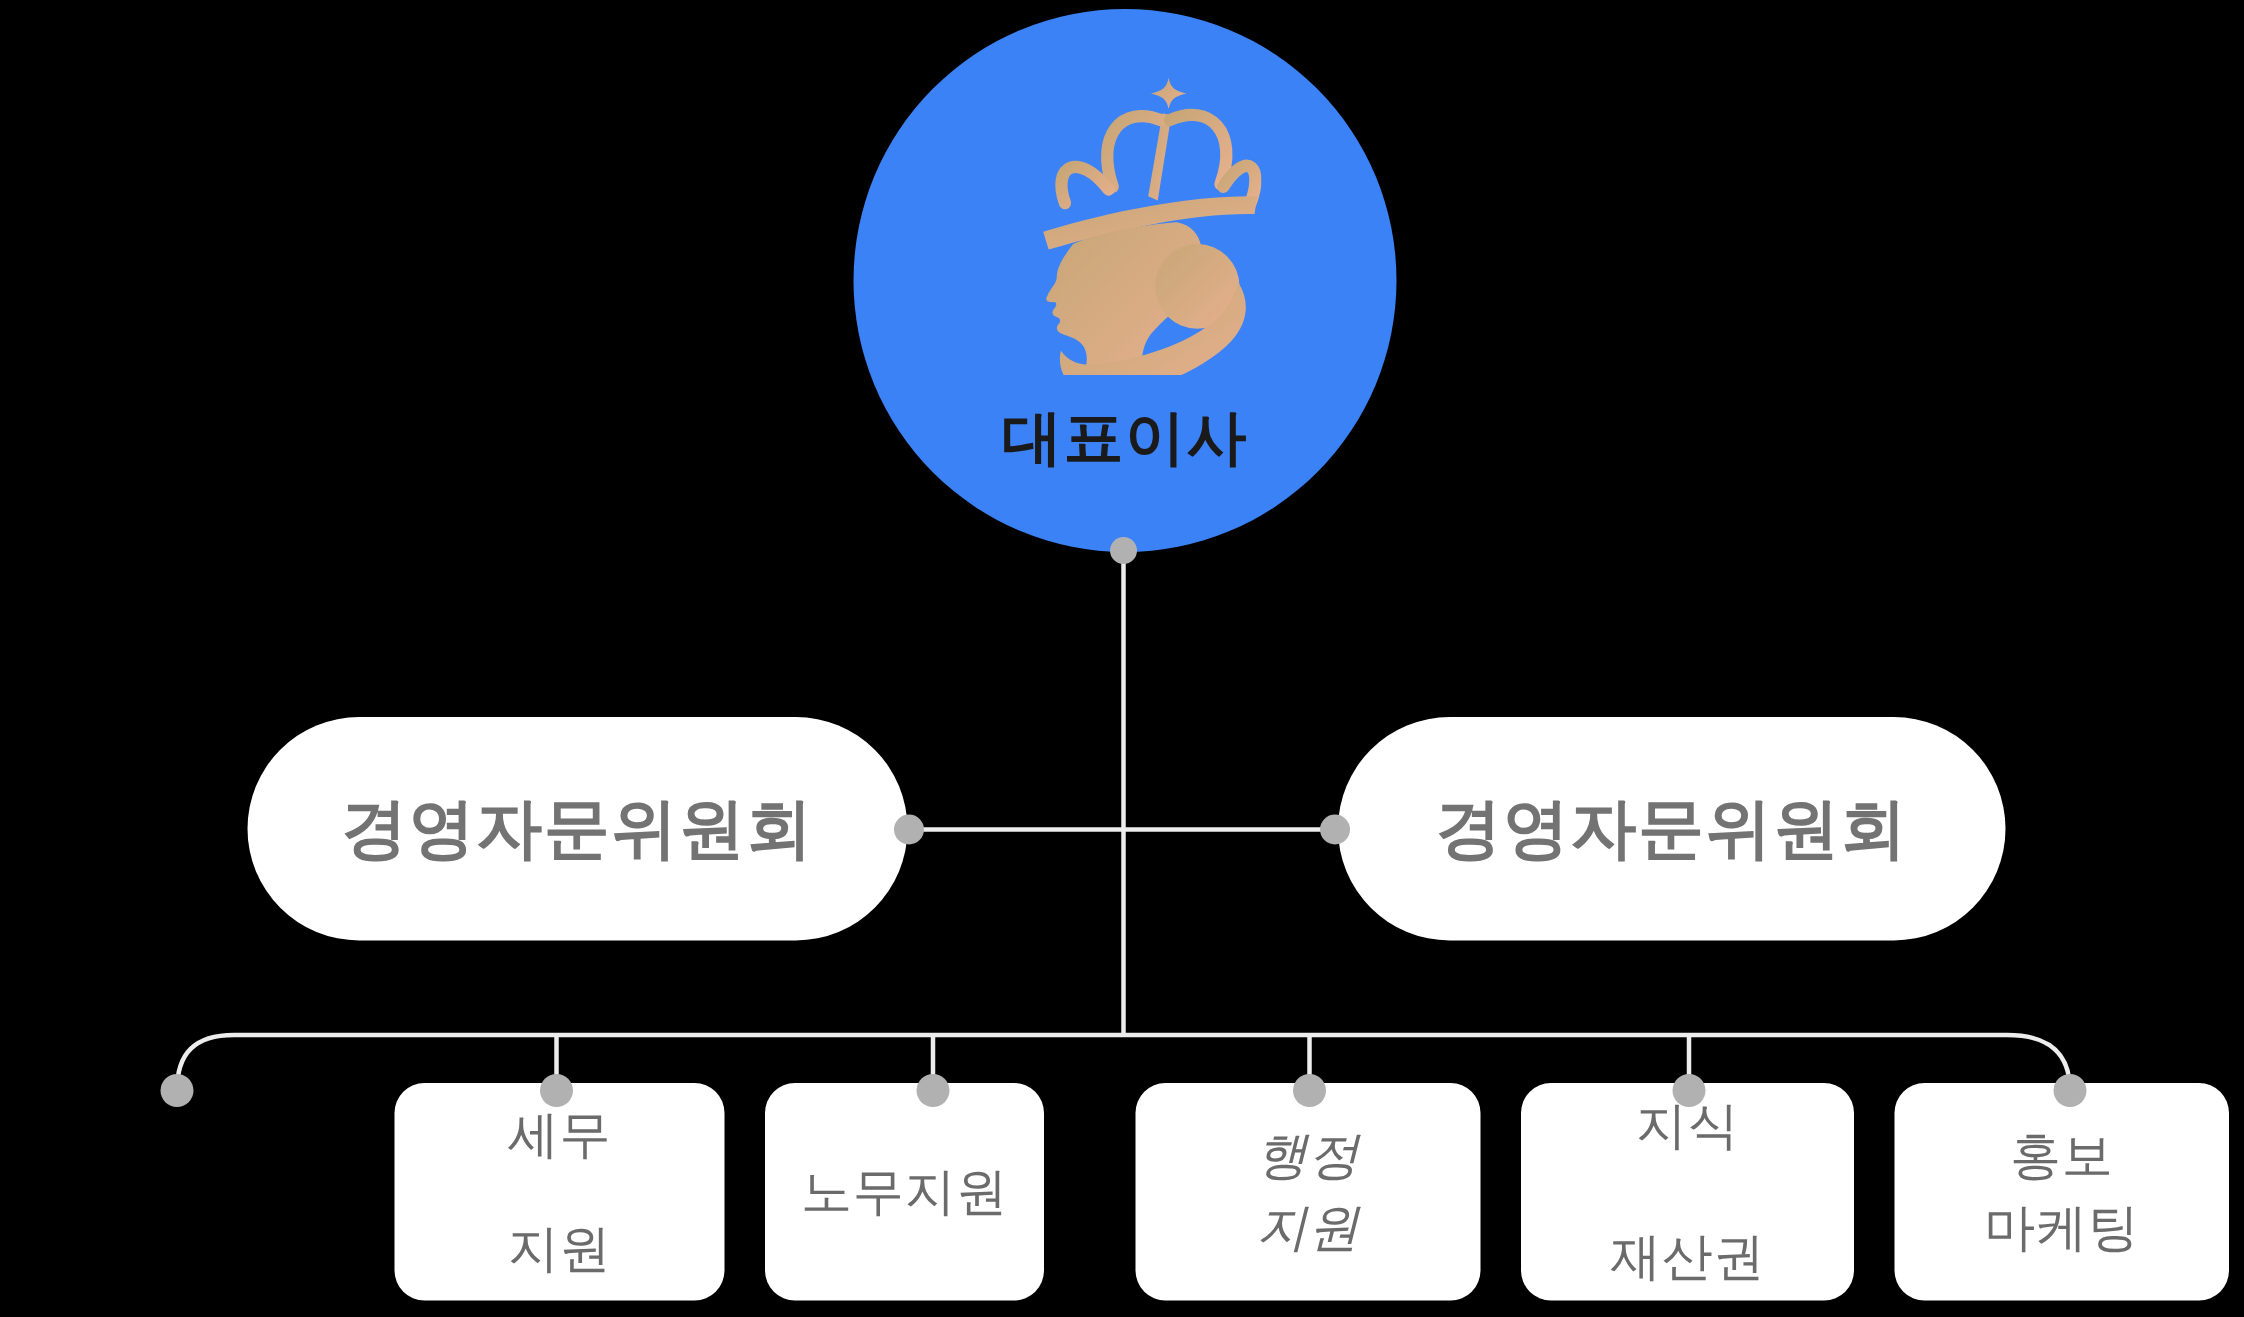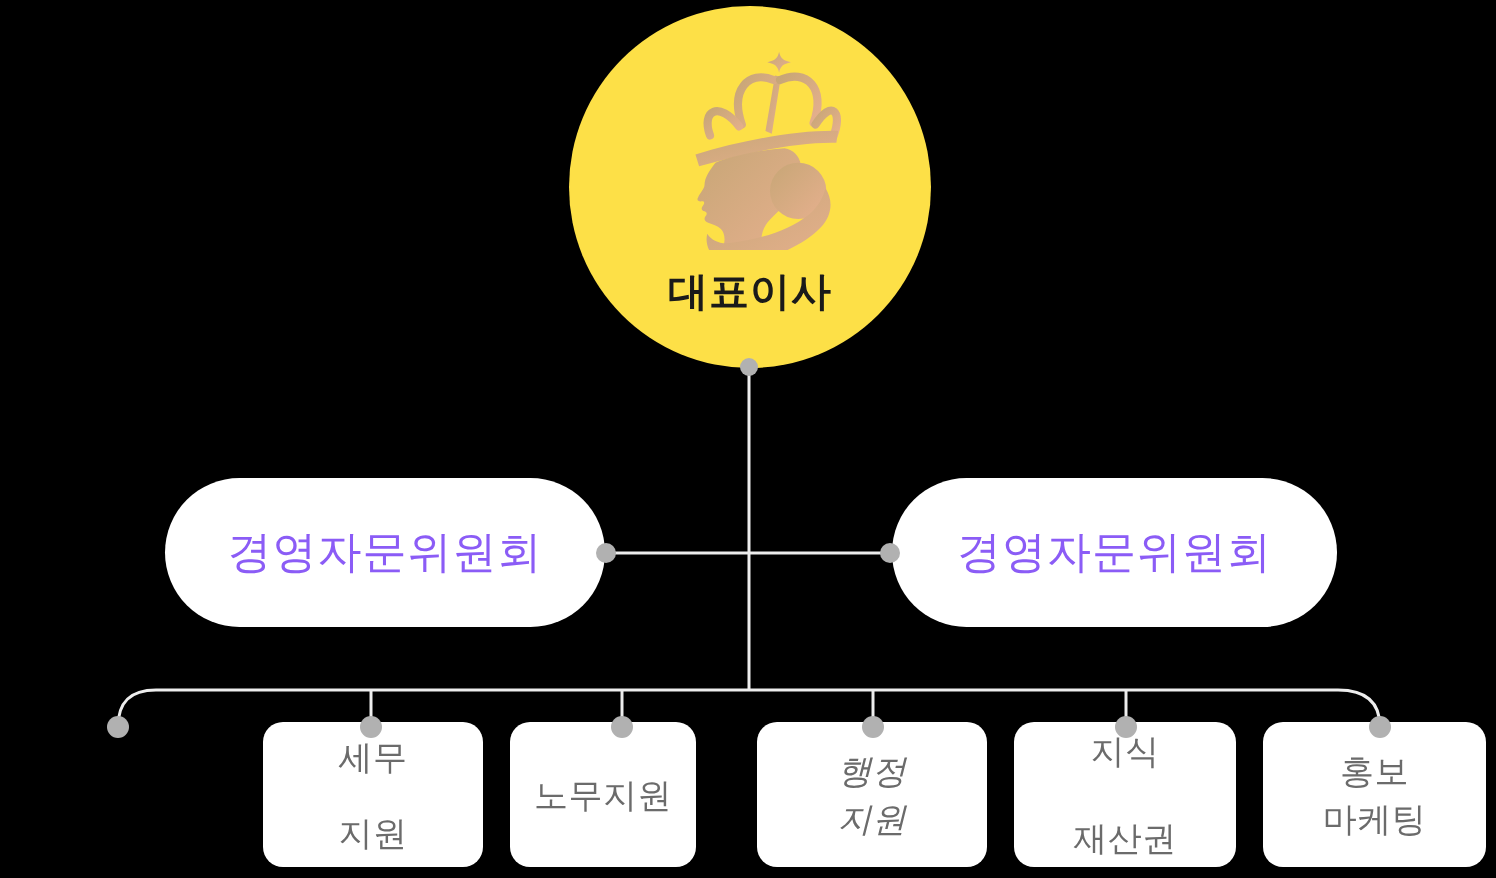--- a/index.html
+++ b/index.html
@@ -22,21 +22,21 @@
     width: 1496px; height: 878px;
     z-index: 3;
     pointer-events: none;
   }
   
   .root-node {
     position: absolute;
     left: 569px; top: 6px;
     width: 362px; height: 362px;
     border-radius: 50%;
-    background: #fde047;
+    background: #3b82f6;
     z-index: 2;
     display: flex;
     flex-direction: column;
     align-items: center;
     justify-content: flex-start;
     padding-top: 44px;
     box-sizing: border-box;
   }
   .root-logo {
     width: 182px;
@@ -55,22 +55,22 @@
     position: absolute;
     top: 478px;
     height: 149px;
     border-radius: 75px;
     background: #ffffff;
     z-index: 2;
     display: flex;
     align-items: center;
     justify-content: center;
     font-size: 44px;
-    font-weight: 400;
-    color: #8b5cf6;
+    font-weight: 700;
+    color: #737373;
     letter-spacing: 1px;
   }
   .pill-left  { left: 165px; width: 440px; }
   .pill-right { left: 892px; width: 445px; }
   
   .dept-box {
     position: absolute;
     top: 722px;
     height: 145px;
     border-radius: 20px;

